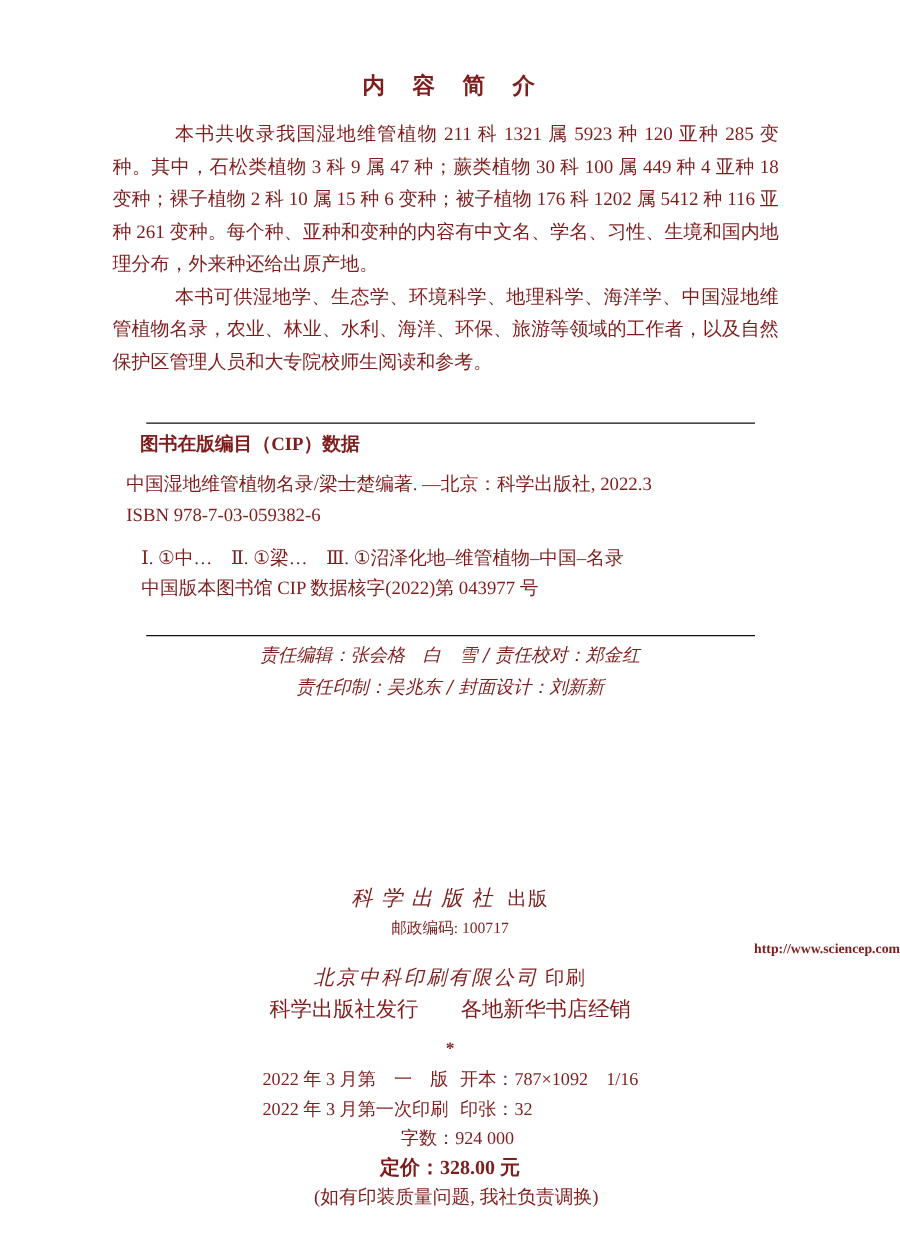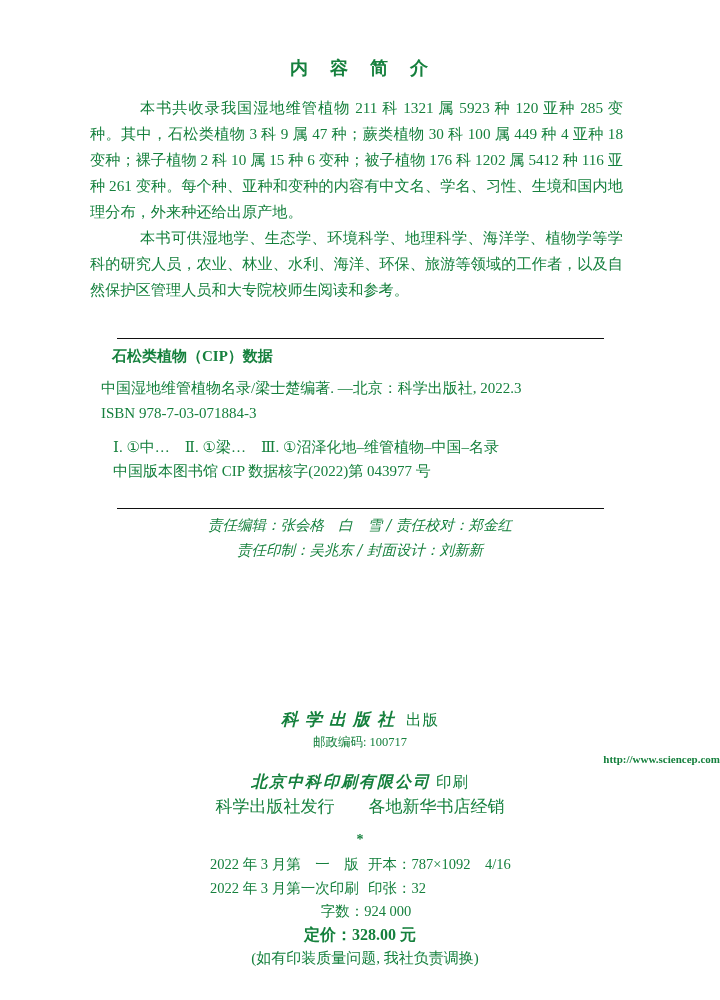--- a/index.html
+++ b/index.html
@@ -5,21 +5,21 @@
   html, body {
     margin: 0;
     padding: 0;
     background: #ffffff;
   }
   .page {
     position: relative;
     width: 720px;
     height: 1000px;
     background: #ffffff;
-    color: #15803d;
+    color: #7f1d1d;
     font-family: "Liberation Serif", "DejaVu Serif", serif;
     overflow: hidden;
   }
 
   
   .intro-title {
     position: absolute;
     top: 56px;
     left: 0;
     width: 720px;
@@ -93,21 +93,21 @@
     top: 706px;
     left: 0;
     width: 720px;
     text-align: center;
   }
   .publisher p { margin: 0; }
   .press-line { line-height: 26px; }
   .script {
     font-family: "DejaVu Serif", "Liberation Serif", serif;
     font-style: italic;
-    font-weight: bold;
+    font-weight: normal;
     font-size: 17px;
     letter-spacing: 7px;
   }
   .script-suffix {
     font-size: 15.5px;
     letter-spacing: 1px;
   }
   .pub-address { font-size: 12.5px; line-height: 19px; margin-top: 7px !important; }
   .pub-postcode { font-size: 12.5px; line-height: 18px; }
   .pub-website {
@@ -151,28 +151,28 @@
   .quality-note { text-align: center; font-size: 15px; line-height: 23px; padding-left: 10px; }
 </style>
 </head>
 <body>
 
 <div class="page">
 
   <div class="intro-title">内　容　简　介</div>
   <div class="intro-body">
     <p>本书共收录我国湿地维管植物 211 科 1321 属 5923 种 120 亚种 285 变种。其中，石松类植物 3 科 9 属 47 种；蕨类植物 30 科 100 属 449 种 4 亚种 18 变种；裸子植物 2 科 10 属 15 种 6 变种；被子植物 176 科 1202 属 5412 种 116 亚种 261 变种。每个种、亚种和变种的内容有中文名、学名、习性、生境和国内地理分布，外来种还给出原产地。</p>
-    <p>本书可供湿地学、生态学、环境科学、地理科学、海洋学、植物学等学科的研究人员，农业、林业、水利、海洋、环保、旅游等领域的工作者，以及自然保护区管理人员和大专院校师生阅读和参考。</p>
+    <p>本书可供湿地学、生态学、环境科学、地理科学、海洋学、中国湿地维管植物名录，农业、林业、水利、海洋、环保、旅游等领域的工作者，以及自然保护区管理人员和大专院校师生阅读和参考。</p>
   </div>
 
   <div class="rule rule-top"></div>
   <div class="cip">
-    <p class="cip-heading">石松类植物（CIP）数据</p>
+    <p class="cip-heading">图书在版编目（CIP）数据</p>
     <p class="cip-entry">中国湿地维管植物名录/梁士楚编著. —北京：科学出版社, 2022.3</p>
-    <p class="cip-isbn">ISBN 978-7-03-071884-3</p>
+    <p class="cip-isbn">ISBN 978-7-03-059382-6</p>
     <p class="cip-class1">Ⅰ. ①中…　Ⅱ. ①梁…　Ⅲ. ①沼泽化地–维管植物–中国–名录</p>
     <p class="cip-record">中国版本图书馆 CIP 数据核字(2022)第 043977 号</p>
   </div>
   <div class="rule rule-bottom"></div>
 
   <div class="credits">
     <p>责任编辑：张会格　白　雪 / 责任校对：郑金红</p>
     <p>责任印制：吴兆东 / 封面设计：刘新新</p>
   </div>
 
@@ -182,21 +182,21 @@
     <p class="pub-website">http://www.sciencep.com</p>
     <p class="printer-line"><span class="script">北京中科印刷有限公司</span><span class="script-suffix"> 印刷</span></p>
     <p class="pub-distribution">科学出版社发行　　各地新华书店经销</p>
   </div>
 
   <div class="colophon">
     <p class="star-sep">*</p>
     <div class="info-rows">
       <div class="info-row">
         <span class="info-left">2022 年 3 月第　一　版</span>
-        <span class="info-right">开本：787×1092　4/16</span>
+        <span class="info-right">开本：787×1092　1/16</span>
       </div>
       <div class="info-row">
         <span class="info-left">2022 年 3 月第一次印刷</span>
         <span class="info-right">印张：32</span>
       </div>
     </div>
     <p class="word-count">字数：924 000</p>
     <p class="price">定价：328.00 元</p>
     <p class="quality-note">(如有印装质量问题, 我社负责调换)</p>
   </div>

